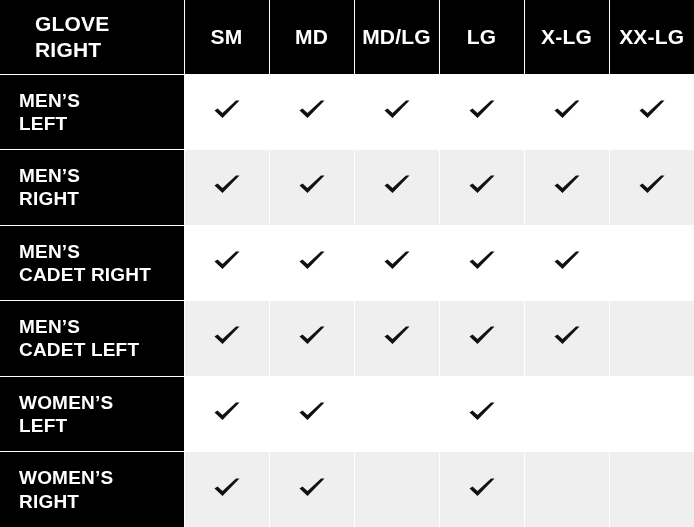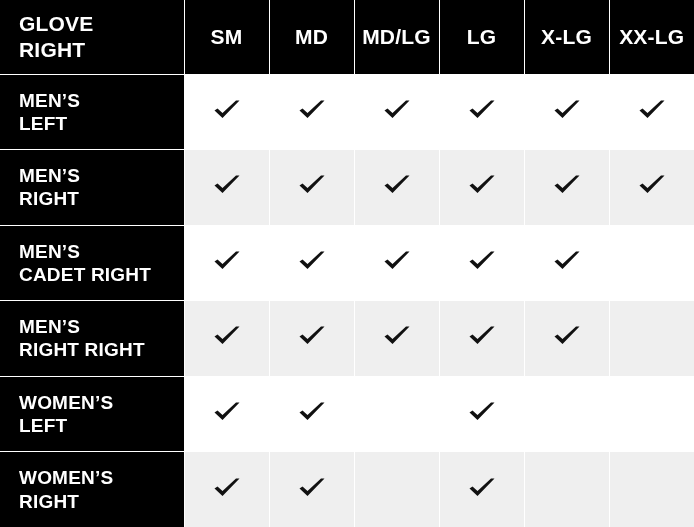--- a/index.html
+++ b/index.html
@@ -28,21 +28,21 @@
     border: none;
   }
   th.header-label {
     text-align: left;
     padding-left: 19px;
     font-size: 21px;
     font-weight: bold;
     line-height: 1.22;
     letter-spacing: 0.2px;
   }
-  th.header-label .hl-line { display: block; }
+  th.header-label .hl-line { display: block; margin-left: 16px; }
   th.header-size {
     font-size: 21px;
     font-weight: bold;
     letter-spacing: 0.2px;
     border-left: 1px solid #ffffff;
   }
 
   tbody tr { height: 75px; }
   tbody td { padding: 0; border: none; vertical-align: middle; }
 
@@ -172,21 +172,21 @@
         <td class="cell"><span class="check"><svg width="30" height="30" viewBox="0 0 30 30" aria-hidden="true">
               <path d="M2.5 15.5 L10.5 23 L27.5 5.5 L24 5.5 L10.5 18 L5.5 13.5 Z" fill="#111111"></path>
             </svg></span></td>
         <td class="cell"><span class="check off"><svg width="30" height="30" viewBox="0 0 30 30" aria-hidden="true">
               <path d="M2.5 15.5 L10.5 23 L27.5 5.5 L24 5.5 L10.5 18 L5.5 13.5 Z" fill="#111111"></path>
             </svg></span></td>
       </tr>
       <tr class="even">
         <td class="row-label">
           <span class="rl-line">MEN’S</span>
-          <span class="rl-line">RIGHT RIGHT</span>
+          <span class="rl-line">CADET LEFT</span>
         </td>
         <td class="cell"><span class="check"><svg width="30" height="30" viewBox="0 0 30 30" aria-hidden="true">
               <path d="M2.5 15.5 L10.5 23 L27.5 5.5 L24 5.5 L10.5 18 L5.5 13.5 Z" fill="#111111"></path>
             </svg></span></td>
         <td class="cell"><span class="check"><svg width="30" height="30" viewBox="0 0 30 30" aria-hidden="true">
               <path d="M2.5 15.5 L10.5 23 L27.5 5.5 L24 5.5 L10.5 18 L5.5 13.5 Z" fill="#111111"></path>
             </svg></span></td>
         <td class="cell"><span class="check"><svg width="30" height="30" viewBox="0 0 30 30" aria-hidden="true">
               <path d="M2.5 15.5 L10.5 23 L27.5 5.5 L24 5.5 L10.5 18 L5.5 13.5 Z" fill="#111111"></path>
             </svg></span></td>

